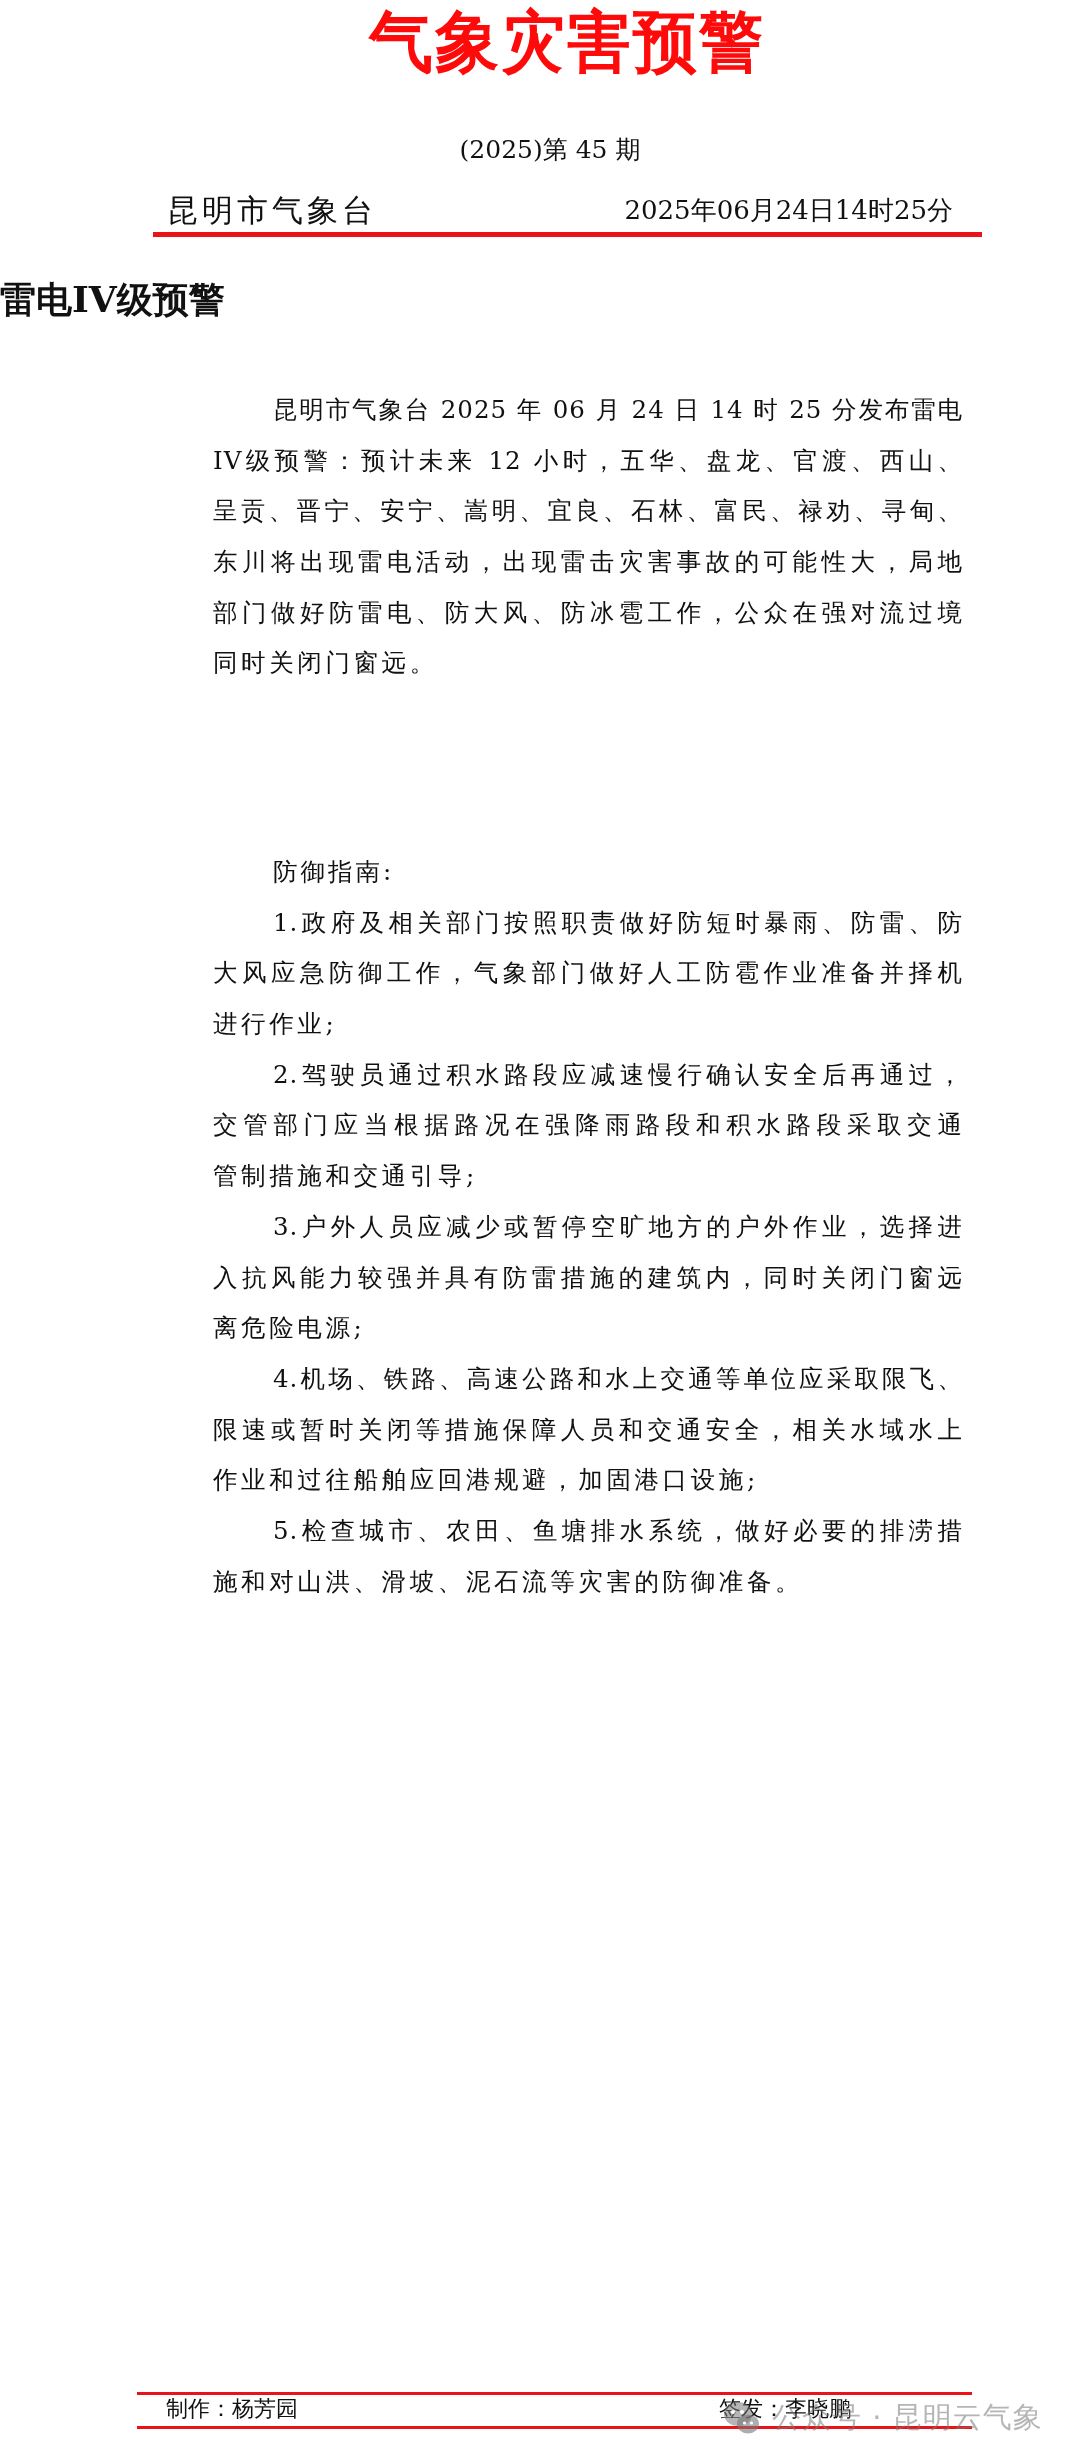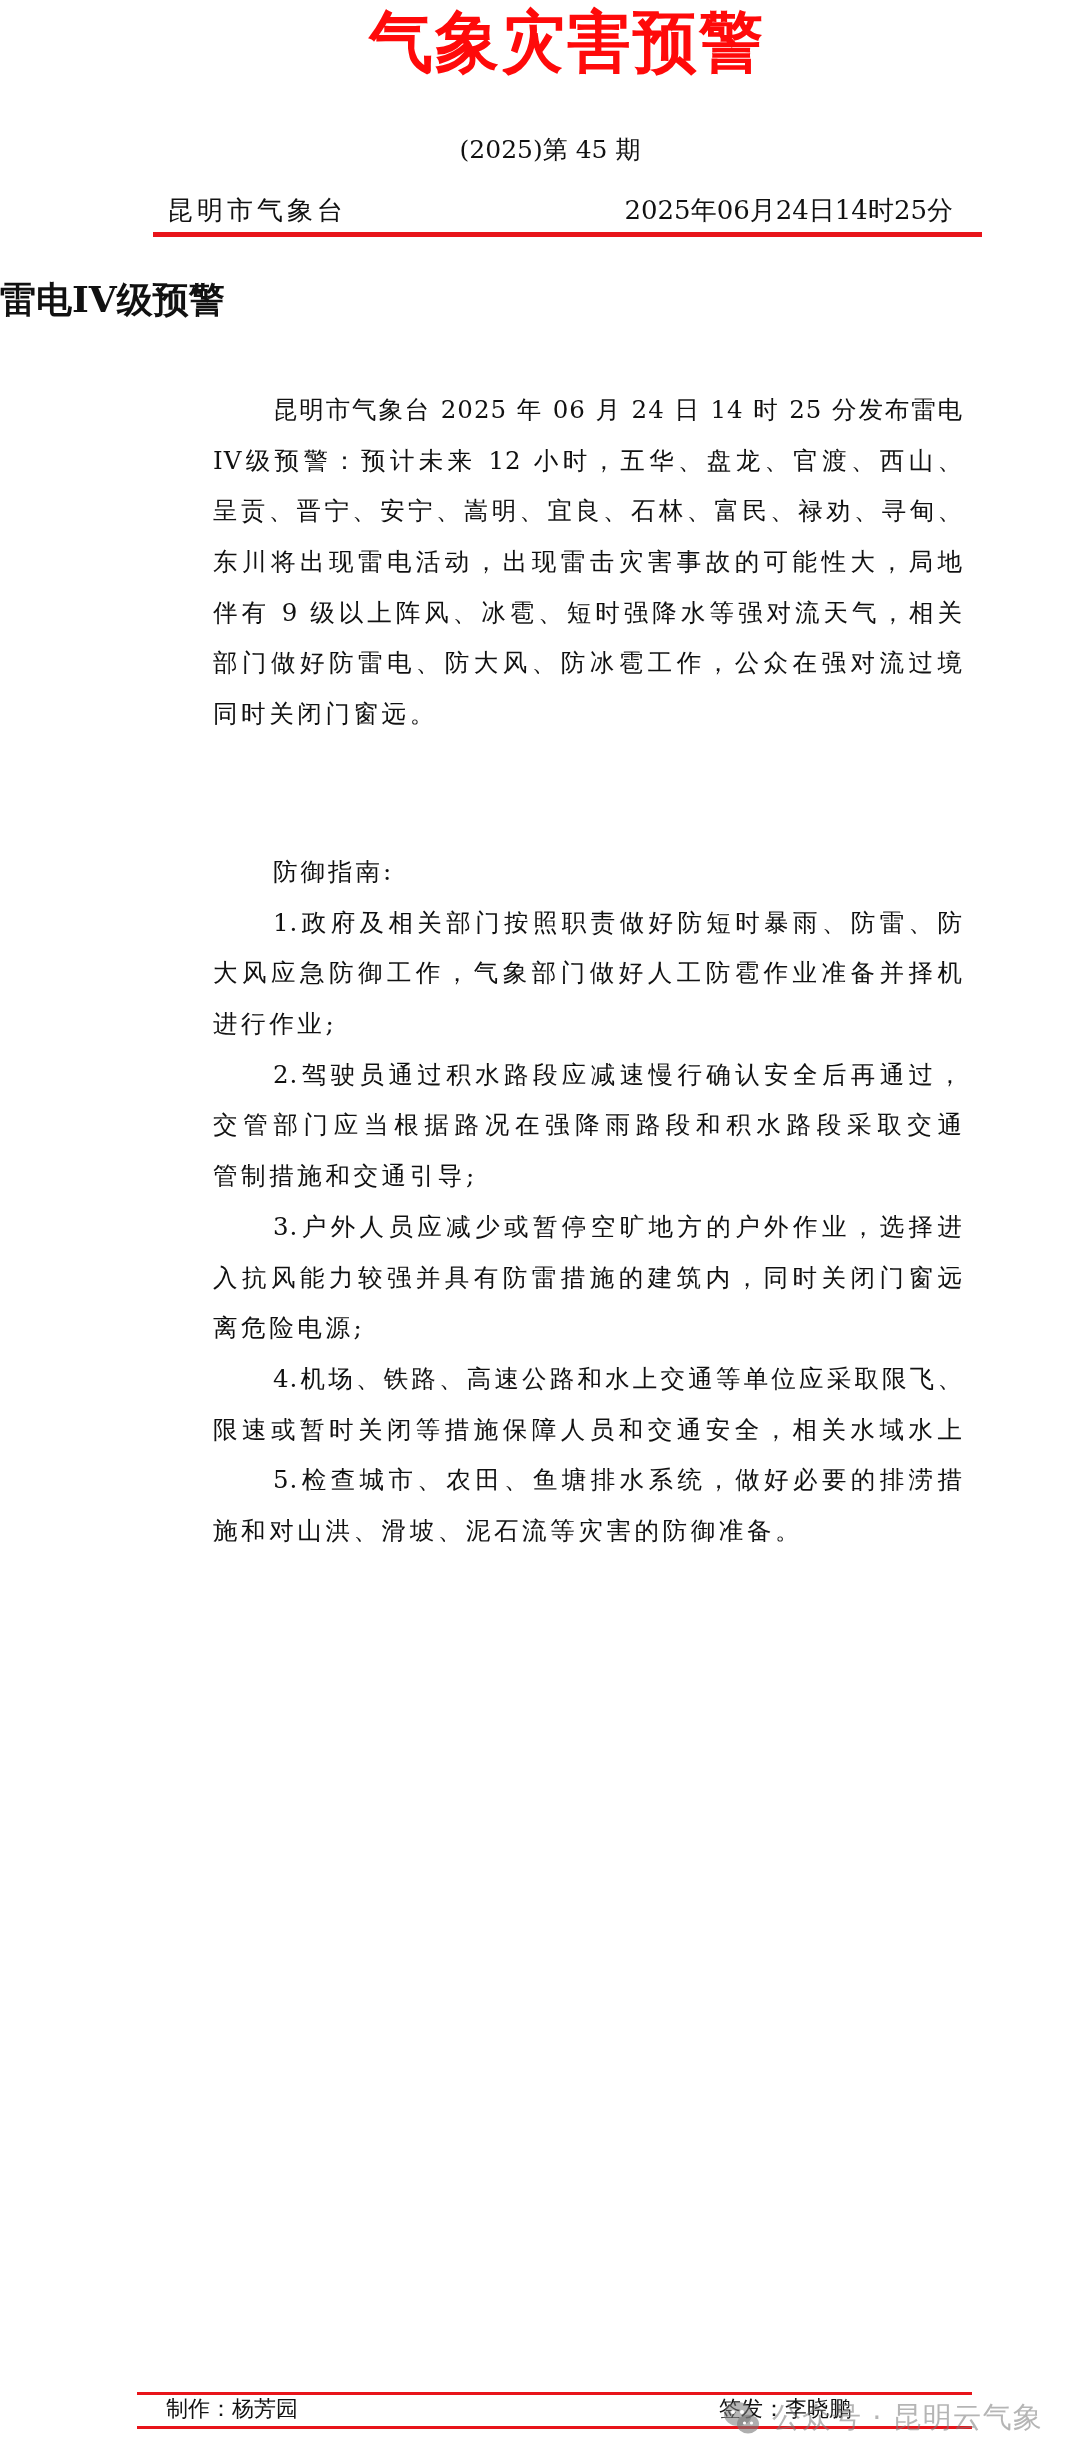--- a/index.html
+++ b/index.html
@@ -2,21 +2,21 @@
 <html><head>
 <meta charset="utf-8">
 <style>
   html, body { margin:0; padding:0; background:#ffffff; }
   body { width:1080px; height:2438px; position:relative; overflow:hidden;
          font-family:"DejaVu Serif","Liberation Serif",serif; color:#111; }
   .abs { position:absolute; }
   .doc-title { left:0; width:1134px; top:2px; text-align:center; font-size:64px; font-weight:bold;
                letter-spacing:2px; line-height:80px; transform:scaleY(1.05); }
   .issue { left:0; width:1100px; top:133px; text-align:center; font-size:25px; line-height:34px; }
-  .org { left:167px; top:193px; font-size:26px; letter-spacing:4px; line-height:34px; }
+  .org { left:167px; top:193px; font-size:31px; letter-spacing:4px; line-height:34px; }
   .datetime { right:127px; top:193px; font-size:26px; line-height:34px; }
   .hr-main { left:153px; width:829px; top:232px; height:5px; }
   .subtitle { left:0; width:1080px; top:276px; font-size:36px; font-weight:bold; line-height:46px; }
   .body { left:167px; width:750px;margin-left:46px; }
   .line { height:50.7px; line-height:50.7px; font-size:24.5px; white-space:nowrap;
           text-align:justify; text-align-last:justify; letter-spacing:1px; }
   .line.last { text-align-last:left; letter-spacing:3.6px; }
   .line.indent { padding-left:60px; }
   .guide-head { letter-spacing:3px; text-align-last:left; }
   .hr-foot { left:137px; width:835px; height:3px; }
@@ -35,38 +35,38 @@
 <div class="abs datetime">2025年06月24日14时25分</div>
 <div class="abs hr-main" style="background:#e8141a;"></div>
 
 <div class="abs subtitle">雷电IV级预警</div>
 
 <div class="abs body" style="top:385px;">
   <div class="line indent">昆明市气象台 2025 年 06 月 24 日 14 时 25 分发布雷电</div>
   <div class="line">IV级预警：预计未来 12 小时，五华、盘龙、官渡、西山、</div>
   <div class="line">呈贡、晋宁、安宁、嵩明、宜良、石林、富民、禄劝、寻甸、</div>
   <div class="line">东川将出现雷电活动，出现雷击灾害事故的可能性大，局地</div>
-  <div class="line">伴有 9 级以上阵风、冰雹、短时强降水等强对流天气，相关</div>
   <div class="line">部门做好防雷电、防大风、防冰雹工作，公众在强对流过境</div>
   <div class="line last">同时关闭门窗远。</div>
 </div>
 
 <div class="abs body" style="top:847px;">
   <div class="line indent guide-head">防御指南:</div>
   <div class="line indent">1.政府及相关部门按照职责做好防短时暴雨、防雷、防</div>
   <div class="line">大风应急防御工作，气象部门做好人工防雹作业准备并择机</div>
   <div class="line last">进行作业;</div>
   <div class="line indent">2.驾驶员通过积水路段应减速慢行确认安全后再通过，</div>
   <div class="line">交管部门应当根据路况在强降雨路段和积水路段采取交通</div>
   <div class="line last">管制措施和交通引导;</div>
   <div class="line indent">3.户外人员应减少或暂停空旷地方的户外作业，选择进</div>
   <div class="line">入抗风能力较强并具有防雷措施的建筑内，同时关闭门窗远</div>
   <div class="line last">离危险电源;</div>
   <div class="line indent">4.机场、铁路、高速公路和水上交通等单位应采取限飞、</div>
   <div class="line">限速或暂时关闭等措施保障人员和交通安全，相关水域水上</div>
+  <div class="line last">作业和过往船舶应回港规避，加固港口设施;</div>
   <div class="line indent">5.检查城市、农田、鱼塘排水系统，做好必要的排涝措</div>
   <div class="line last">施和对山洪、滑坡、泥石流等灾害的防御准备。</div>
 </div>
 
 <div class="abs hr-foot" style="top:2392px; background:#e8141a;"></div>
 <div class="abs foot-text" style="left:166px;">制作：杨芳园</div>
 <div class="abs foot-text" style="left:719px;">签发：李晓鹏</div>
 <div class="abs hr-foot" style="top:2426px; background:#e8141a;"></div>
 
 <div class="abs watermark">

